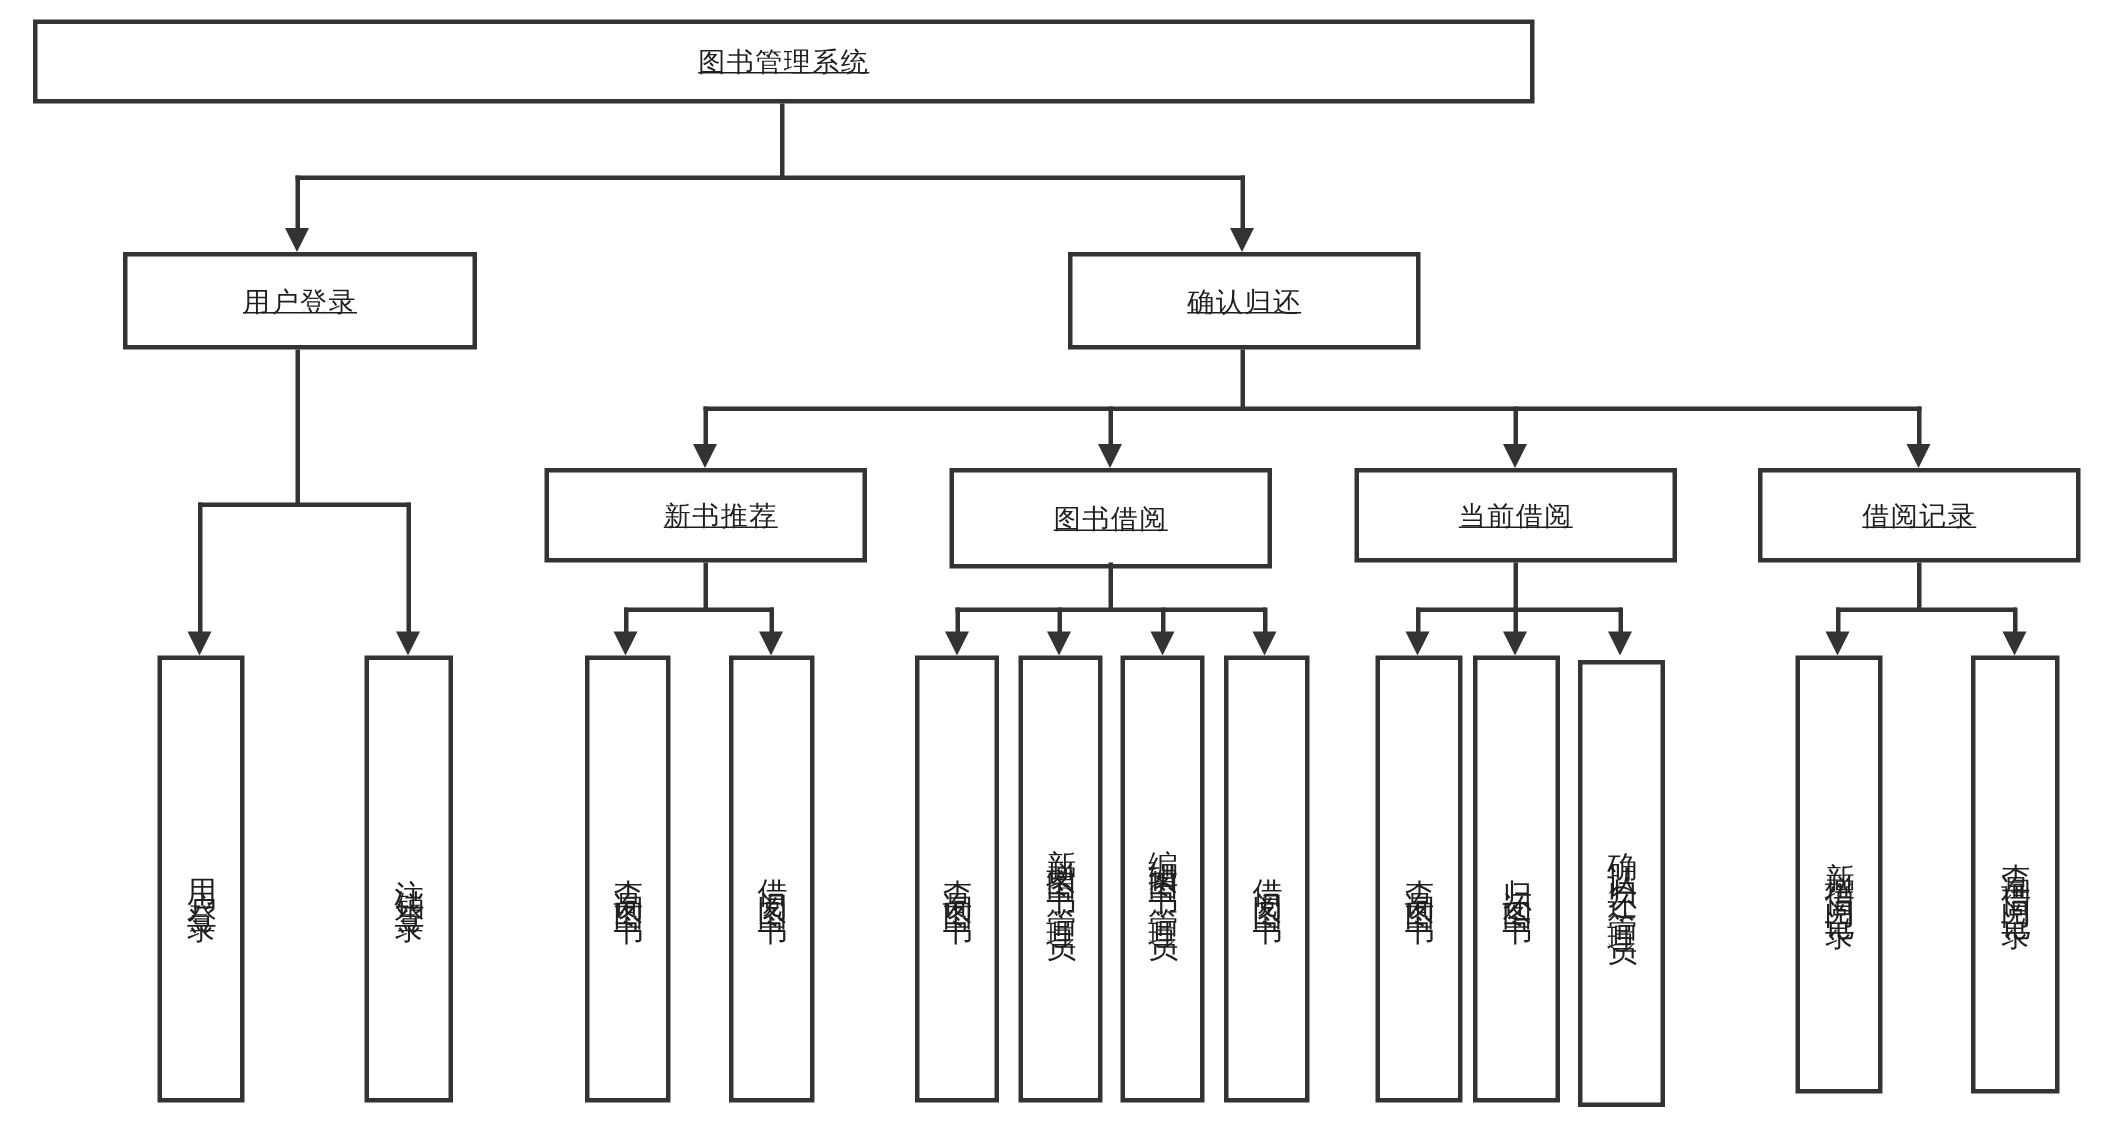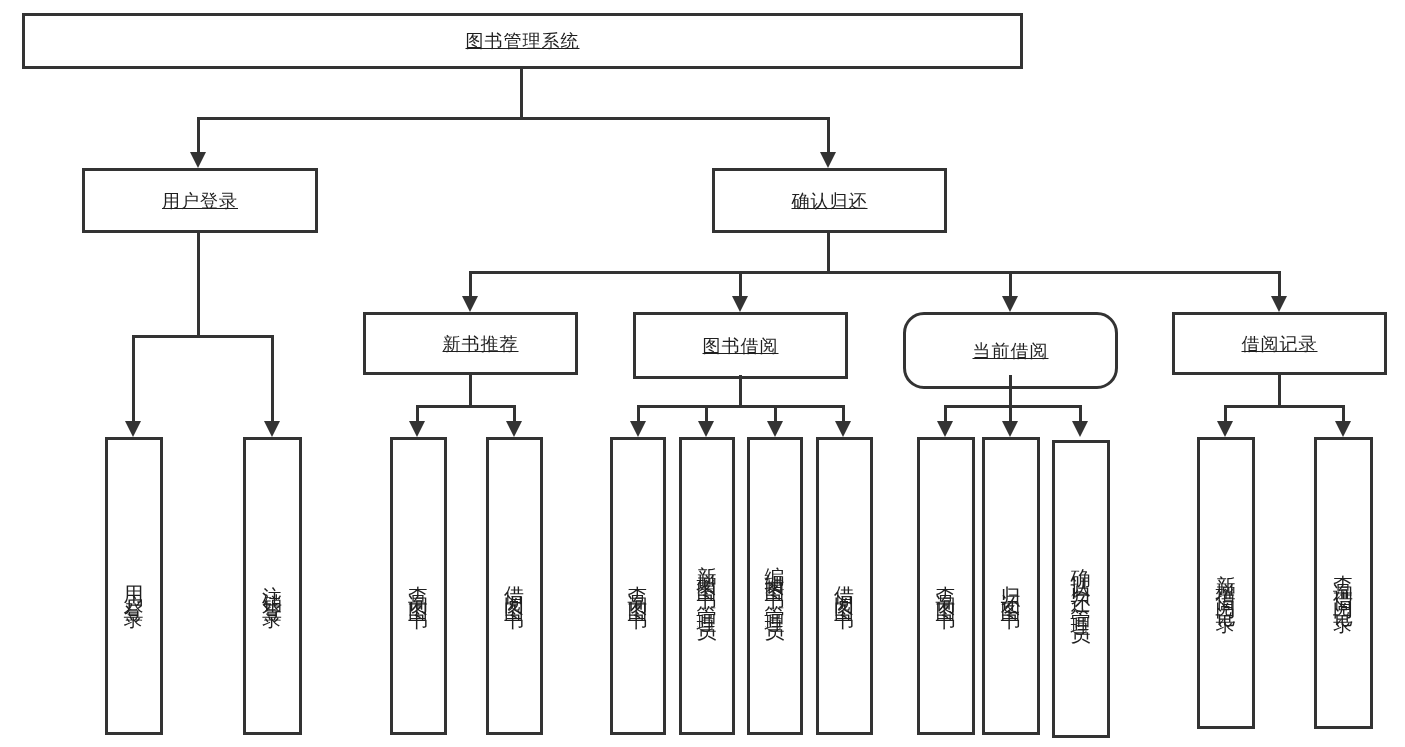--- a/index.html
+++ b/index.html
@@ -116,21 +116,21 @@
   <div class="arrowhead" style="left:1002px; top:296px;"></div>
   <div class="vline" style="left:1278px; top:271px; height:26px;"></div>
   <div class="arrowhead" style="left:1271px; top:296px;"></div>
 
   <div class="hbox" style="left:363px; top:312px; width:215px; height:63px;padding-left:20px;">
     <span>新书推荐</span>
   </div>
   <div class="hbox" style="left:633px; top:312px; width:215px; height:67px;">
     <span>图书借阅</span>
   </div>
-  <div class="hbox" style="left:903px; top:312px; width:215px; height:77px;border-radius:21px;">
+  <div class="hbox" style="left:903px; top:312px; width:215px; height:63px;">
     <span>当前借阅</span>
   </div>
   <div class="hbox" style="left:1172px; top:312px; width:215px; height:63px;">
     <span>借阅记录</span>
   </div>
 
   <div class="vline" style="left:469px; top:375px; height:33px;"></div>
   <div class="hline" style="left:416px; top:405px; width:100px;"></div>
   <div class="vline" style="left:416px; top:405px; height:17px;"></div>
   <div class="arrowhead" style="left:409px; top:421px;"></div>

